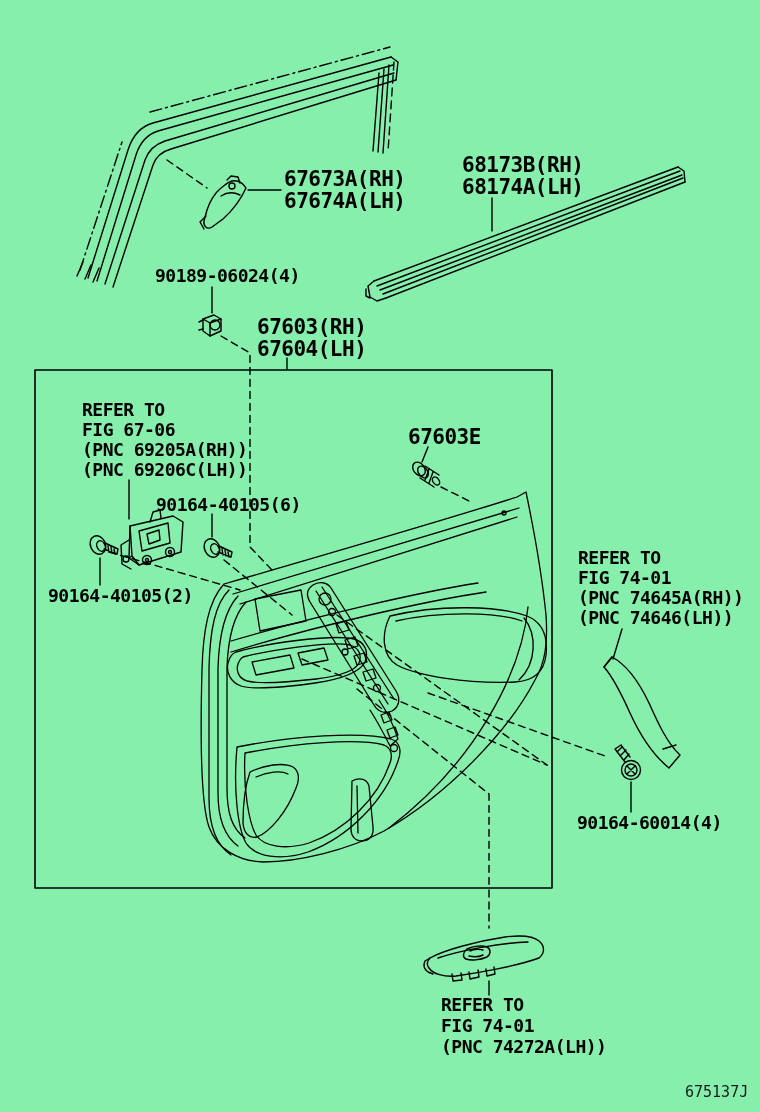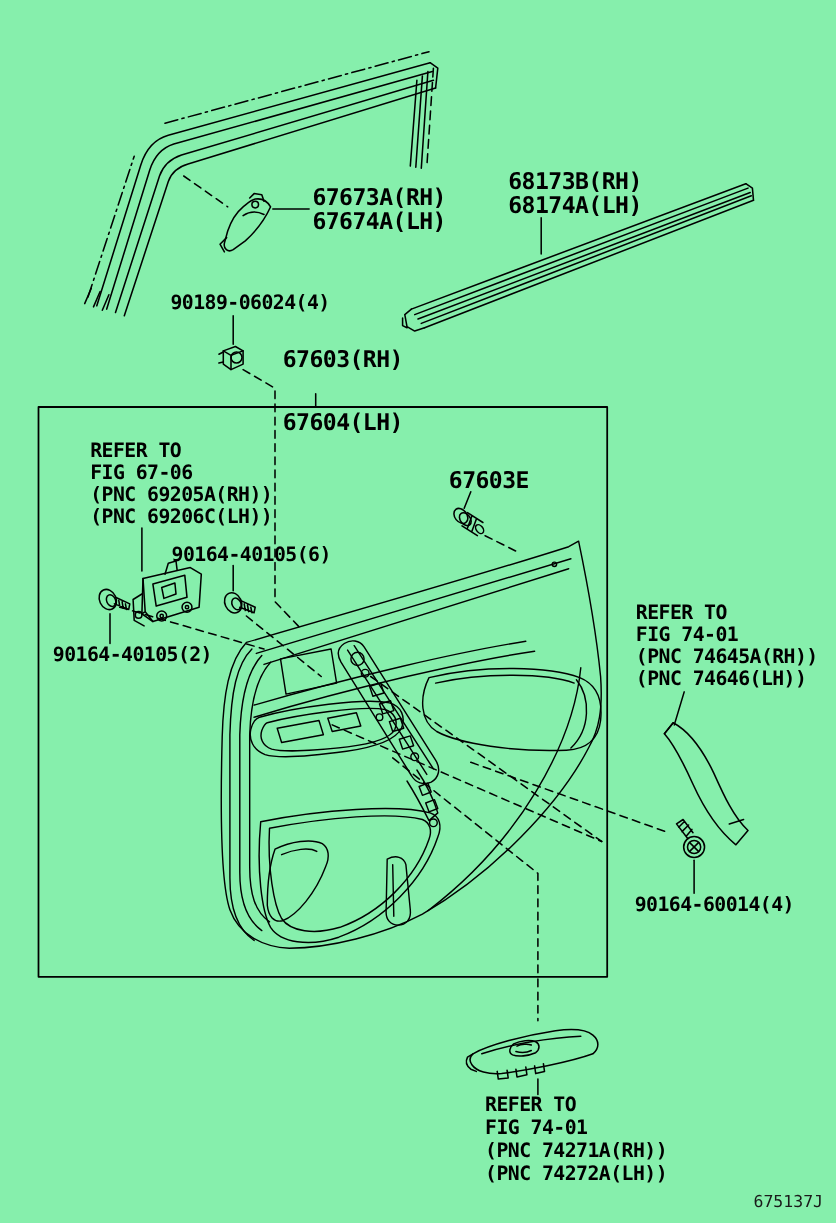--- a/index.html
+++ b/index.html
@@ -183,21 +183,21 @@
 
   <div class="lbl lbl-lg" style="left:284px;top:168px;">67673A(RH)</div>
   <div class="lbl lbl-lg" style="left:284px;top:190px;">67674A(LH)</div>
 
   <div class="lbl lbl-lg" style="left:462px;top:154px;">68173B(RH)</div>
   <div class="lbl lbl-lg" style="left:462px;top:176px;">68174A(LH)</div>
 
   <div class="lbl lbl-sm" style="left:155px;top:266px;">90189-06024(4)</div>
 
   <div class="lbl lbl-lg" style="left:257px;top:316px;">67603(RH)</div>
-  <div class="lbl lbl-lg" style="left:257px;top:338px;margin-top:35px;">67604(LH)</div>
+  <div class="lbl lbl-lg" style="left:257px;top:338px;">67604(LH)</div>
 
   <div class="lbl-block" style="position:absolute;left:82px;top:400px;font-size:18px;line-height:20px;letter-spacing:-0.5px;">
     <div>REFER TO</div>
     <div>FIG 67-06</div>
     <div>(PNC 69205A(RH))</div>
     <div>(PNC 69206C(LH))</div>
   </div>
 
   <div class="lbl lbl-sm" style="left:156px;top:495px;">90164-40105(6)</div>
   <div class="lbl lbl-sm" style="left:48px;top:586px;">90164-40105(2)</div>
@@ -209,19 +209,18 @@
     <div>FIG 74-01</div>
     <div>(PNC 74645A(RH))</div>
     <div>(PNC 74646(LH))</div>
   </div>
 
   <div class="lbl lbl-sm" style="left:577px;top:813px;">90164-60014(4)</div>
 
   <div class="lbl-block" style="position:absolute;left:441px;top:994px;font-size:18px;line-height:21px;letter-spacing:-0.5px;">
     <div>REFER TO</div>
     <div>FIG 74-01</div>
-    <div>(PNC 74271A(RH))</div>
     <div>(PNC 74272A(LH))</div>
   </div>
 
   <div class="code" style="left:685px;top:1083px;">675137J</div>
 
 </div>
 
 </body></html>

